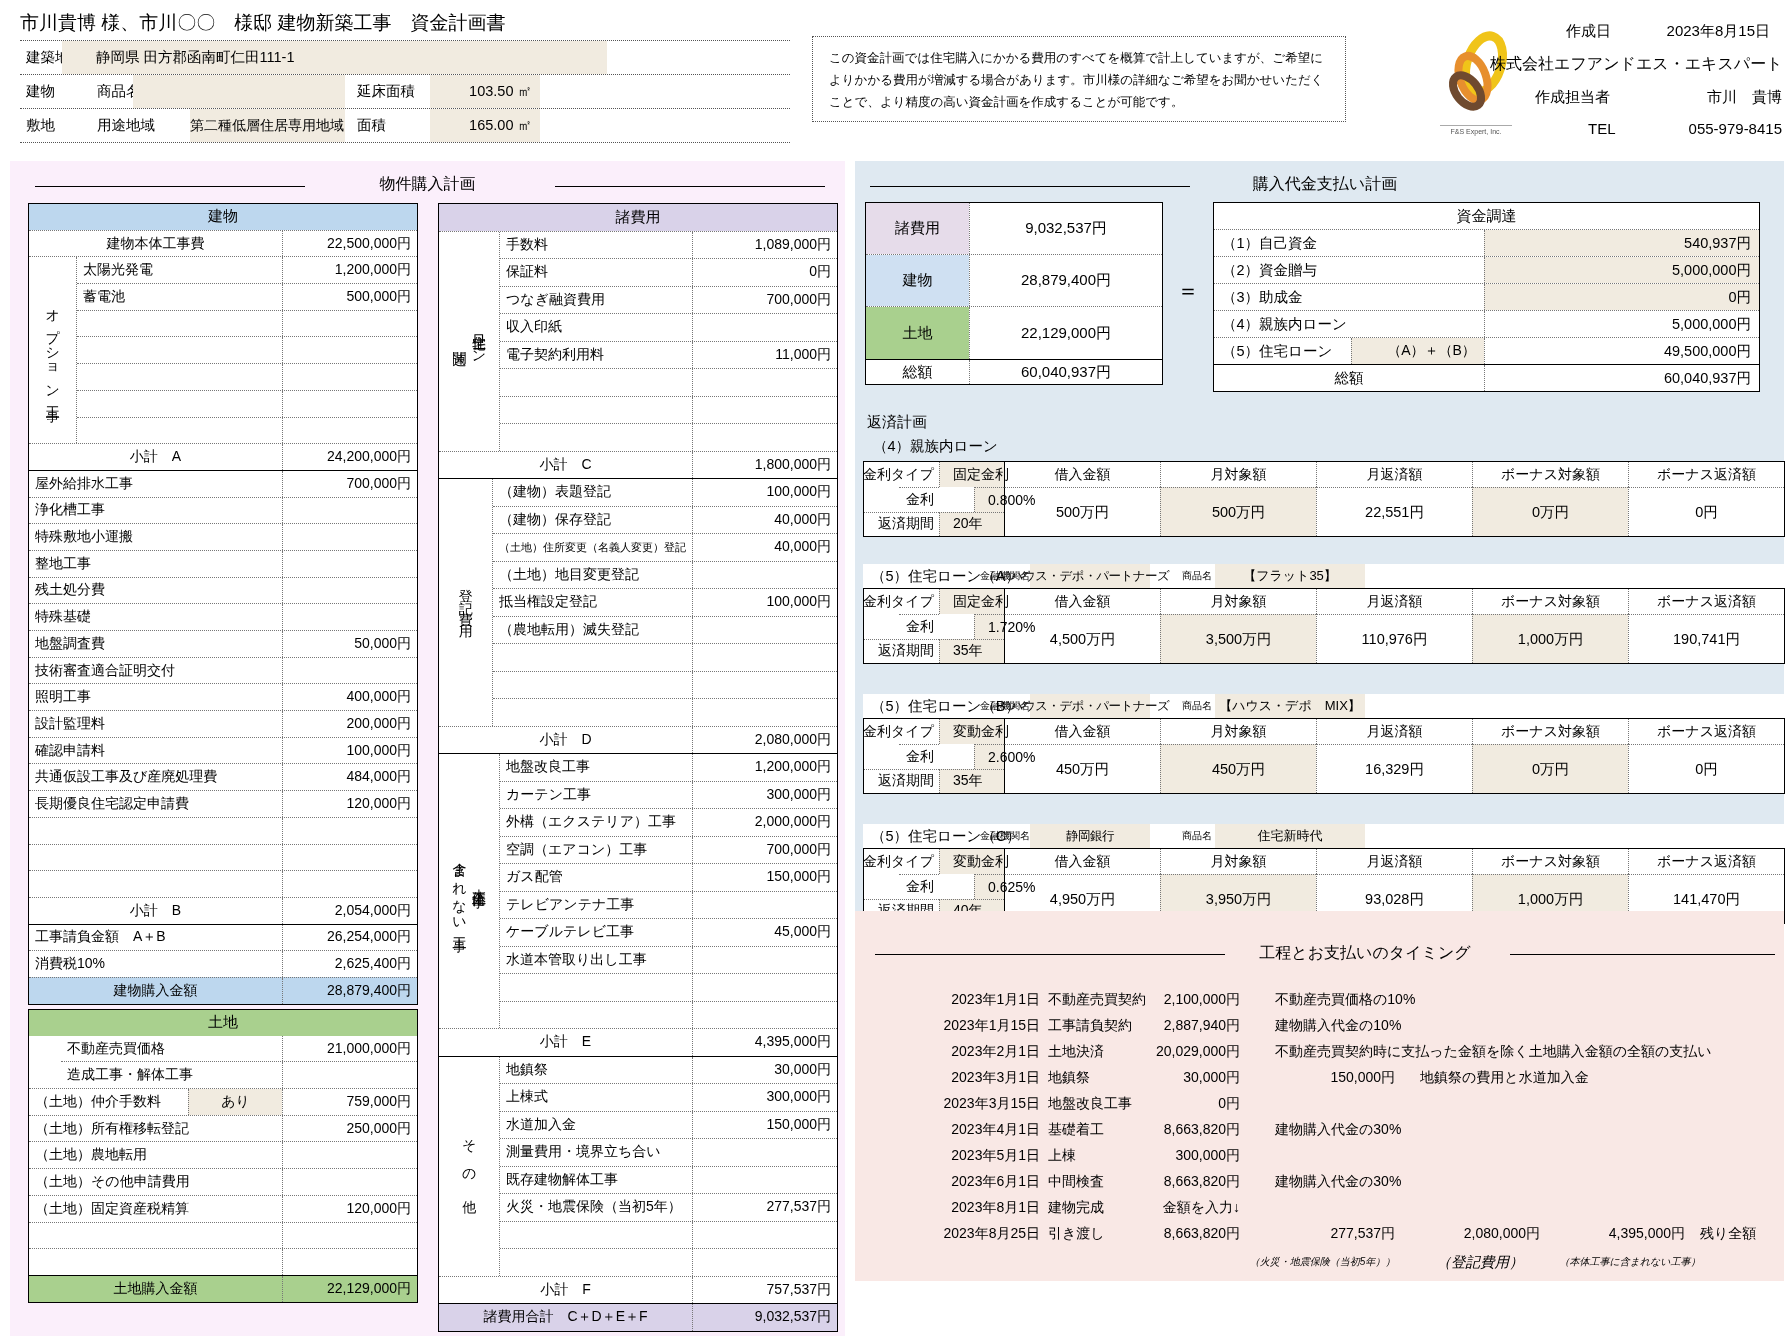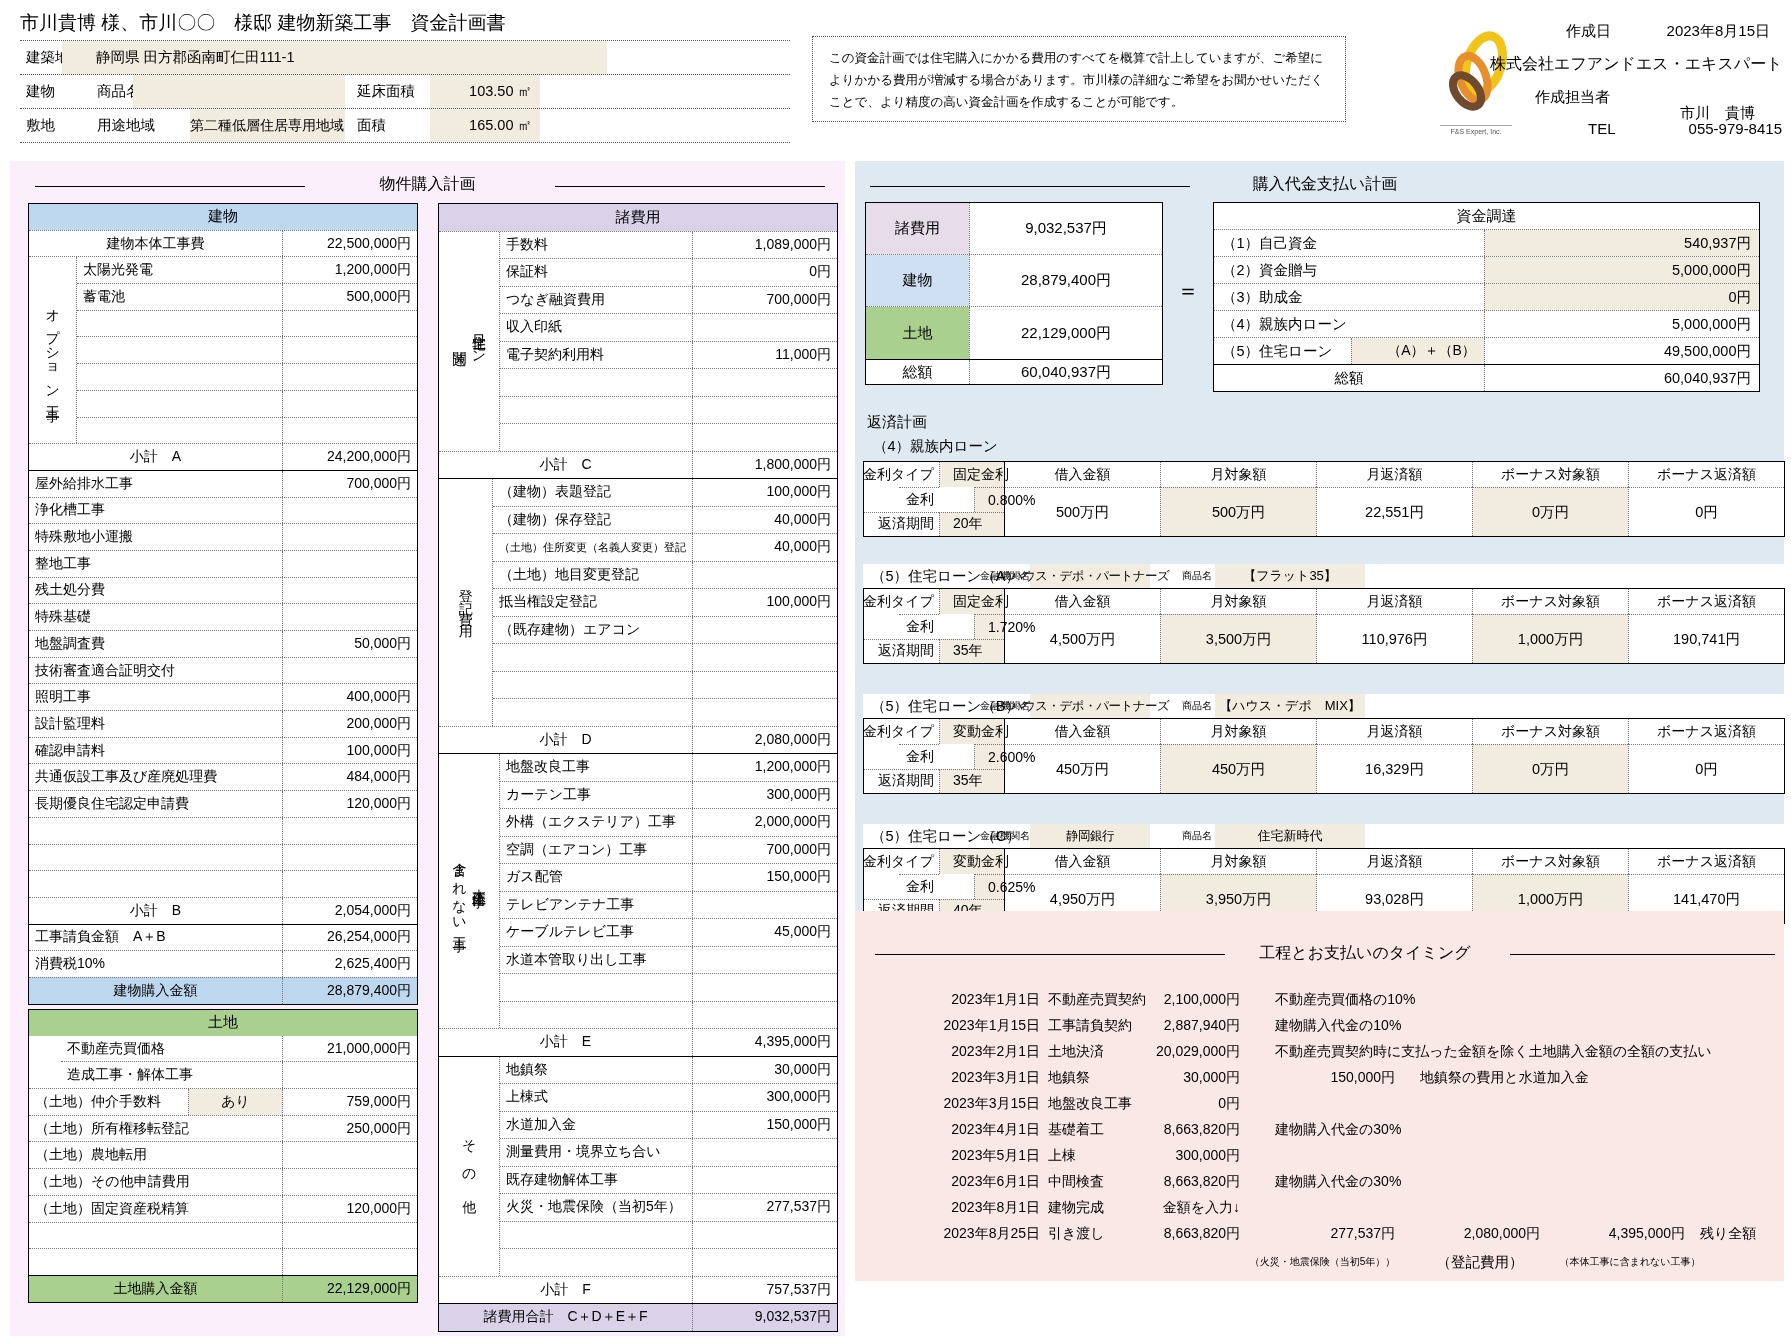--- a/index.html
+++ b/index.html
@@ -22,21 +22,21 @@
   .i-aval{left:410px;width:110px;justify-content:flex-end;padding-right:8px;box-sizing:border-box;}
   .note-box{left:812px;top:36px;width:534px;height:86px;border:1px dotted #555;box-sizing:border-box;
             padding:11px 16px;font-size:12.5px;line-height:1.75;}
   .logo-wrap{left:1440px;top:28px;width:72px;height:110px;text-align:center;}
   .logo-cap{font-size:7px;color:#555;border-top:1px solid #aaa;margin-top:1px;padding-top:2px;}
   .co-row span{position:absolute;white-space:nowrap;font-size:15px;}
   .co-created-l{left:1566px;top:22px;}
   .co-created-v{left:1622px;top:22px;width:148px;text-align:right;}
   .co-name{left:1490px;top:54px;width:292px;text-align:right;font-size:16px !important;}
   .co-staff-l{left:1535px;top:88px;}
-  .co-staff-v{left:1680px;top:104px;width:102px;}
+  .co-staff-v{left:1680px;top:88px;width:102px;text-align:right;}
   .co-tel-l{left:1588px;top:120px;}
   .co-tel-v{left:1655px;top:120px;width:127px;text-align:right;}
   
   .panel-left{left:10px;top:161px;width:835px;height:1175px;background:#fbeffb;}
   .panel-blue{left:855px;top:161px;width:929px;height:794px;background:#dfe9f1;}
   .panel-pinkb{left:855px;top:911px;width:929px;height:370px;background:#f9e8e5;}
   .sec-title{font-size:16px;white-space:nowrap;text-align:center;}
   .hline{border-top:1.5px solid #000;height:0;}
   
   .tbl{position:absolute;border:1.5px solid #000;background:#fff;box-sizing:border-box;}
@@ -107,21 +107,21 @@
   .srow2 span{position:absolute;top:0;height:26px;display:flex;align-items:center;font-size:14px;white-space:nowrap;}
   .sc-date{left:0;width:175px;justify-content:flex-end;}
   .sc-event{left:183px;}
   .sc-a1{left:225px;width:150px;justify-content:flex-end;}
   .sc-a2{left:380px;width:150px;justify-content:flex-end;}
   .sc-a3{left:525px;width:150px;justify-content:flex-end;}
   .sc-a4{left:670px;width:150px;justify-content:flex-end;}
   .sc-rest{left:835px;}
   .sc-desc{left:410px;}
   .sc-desc2{left:555px;}
-  .notes{position:relative;height:26px;}
+  .notes{position:relative;height:26px;font-style:italic;}
   .notes span{position:absolute;top:0;height:22px;display:flex;align-items:center;justify-content:center;white-space:nowrap;}
   .nt1{left:370px;width:175px;font-size:10px;}
   .nt2{left:535px;width:160px;font-size:14.5px;}
   .nt3{left:675px;width:180px;font-size:10px;}
 </style>
 </head>
 <body>
 
 <div class="page">
 
@@ -467,21 +467,21 @@
               <div class="el">（土地）地目変更登記</div>
               <div class="ev"></div>
             </div>
 
             <div class="erow">
               <div class="el">抵当権設定登記</div>
               <div class="ev">100,000円</div>
             </div>
 
             <div class="erow">
-              <div class="el">（既存建物）エアコン</div>
+              <div class="el">（農地転用）滅失登記</div>
               <div class="ev"></div>
             </div>
 
             <div class="erow">
               <div class="el"></div>
               <div class="ev"></div>
             </div>
 
             <div class="erow">
               <div class="el"></div>

